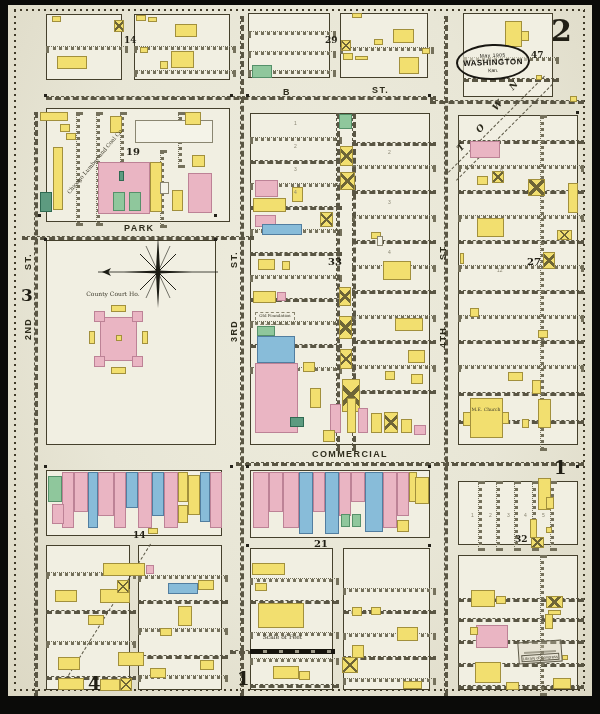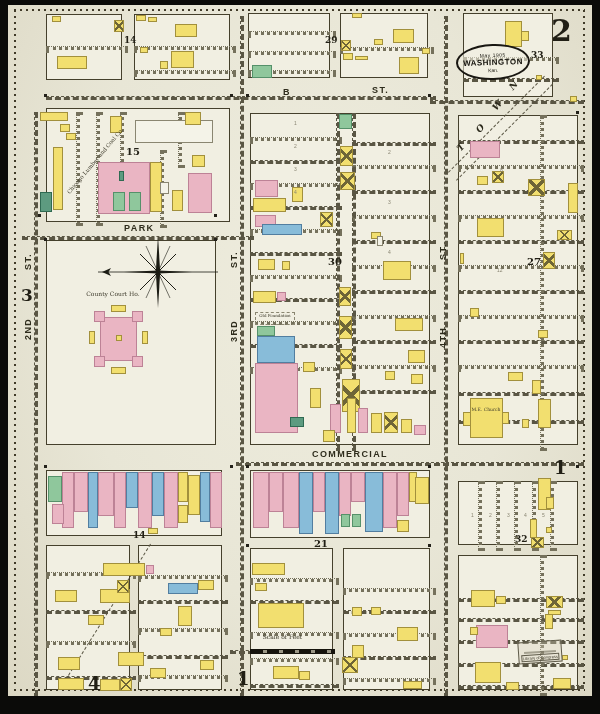--- a/index.html
+++ b/index.html
@@ -378,23 +378,23 @@
       <div class="lbl slab" style="left: 124px; top: 224px;">PARK</div>
       <div class="lbl slab" style="left: 312px; top: 450px;">COMMERCIAL</div>
       <div class="lbl slab rot" style="left: 24px; top: 270px;">ST.</div>
       <div class="lbl slab rot" style="left: 24px; top: 340px;">2ND</div>
       <div class="lbl slab rot" style="left: 230px; top: 268px;">ST.</div>
       <div class="lbl slab rot" style="left: 230px; top: 342px;">3RD</div>
       <div class="lbl slab rot" style="left: 439px; top: 260px;">ST.</div>
       <div class="lbl slab rot" style="left: 439px; top: 348px;">4TH</div>
       <div class="lbl bnum" style="left: 124px; top: 36px; font-size: 9px;">14</div>
       <div class="lbl bnum" style="left: 325px; top: 36px; font-size: 9px;">29</div>
-      <div class="lbl bnum" style="left: 531px; top: 51px; font-size: 9px;">33</div>
-      <div class="lbl bnum" style="left: 126px; top: 146px; font-size: 10px;">15</div>
-      <div class="lbl bnum" style="left: 328px; top: 256px; font-size: 10px;">30</div>
+      <div class="lbl bnum" style="left: 531px; top: 51px; font-size: 9px;">47</div>
+      <div class="lbl bnum" style="left: 126px; top: 146px; font-size: 10px;">19</div>
+      <div class="lbl bnum" style="left: 328px; top: 256px; font-size: 10px;">33</div>
       <div class="lbl bnum" style="left: 527px; top: 256px; font-size: 10px;">27</div>
       <div class="lbl bnum" style="left: 133px; top: 531px; font-size: 9px;">14</div>
       <div class="lbl bnum" style="left: 314px; top: 538px; font-size: 10px;">21</div>
       <div class="lbl bnum" style="left: 515px; top: 535px; font-size: 9px;">32</div>
       <div class="lbl bnum" style="left: 551px; top: 14px; font-size: 30px;">2</div>
       <div class="lbl bnum" style="left: 21px; top: 286px; font-size: 17px;">3</div>
       <div class="lbl bnum" style="left: 88px; top: 674px; font-size: 18px;">4</div>
       <div class="lbl bnum" style="left: 237px; top: 669px; font-size: 18px;">1</div>
       <div class="lbl bnum" style="left: 554px; top: 458px; font-size: 18px;">1</div>
       <div class="lbl town" style="left: 458px; top: 143px;">T</div>

